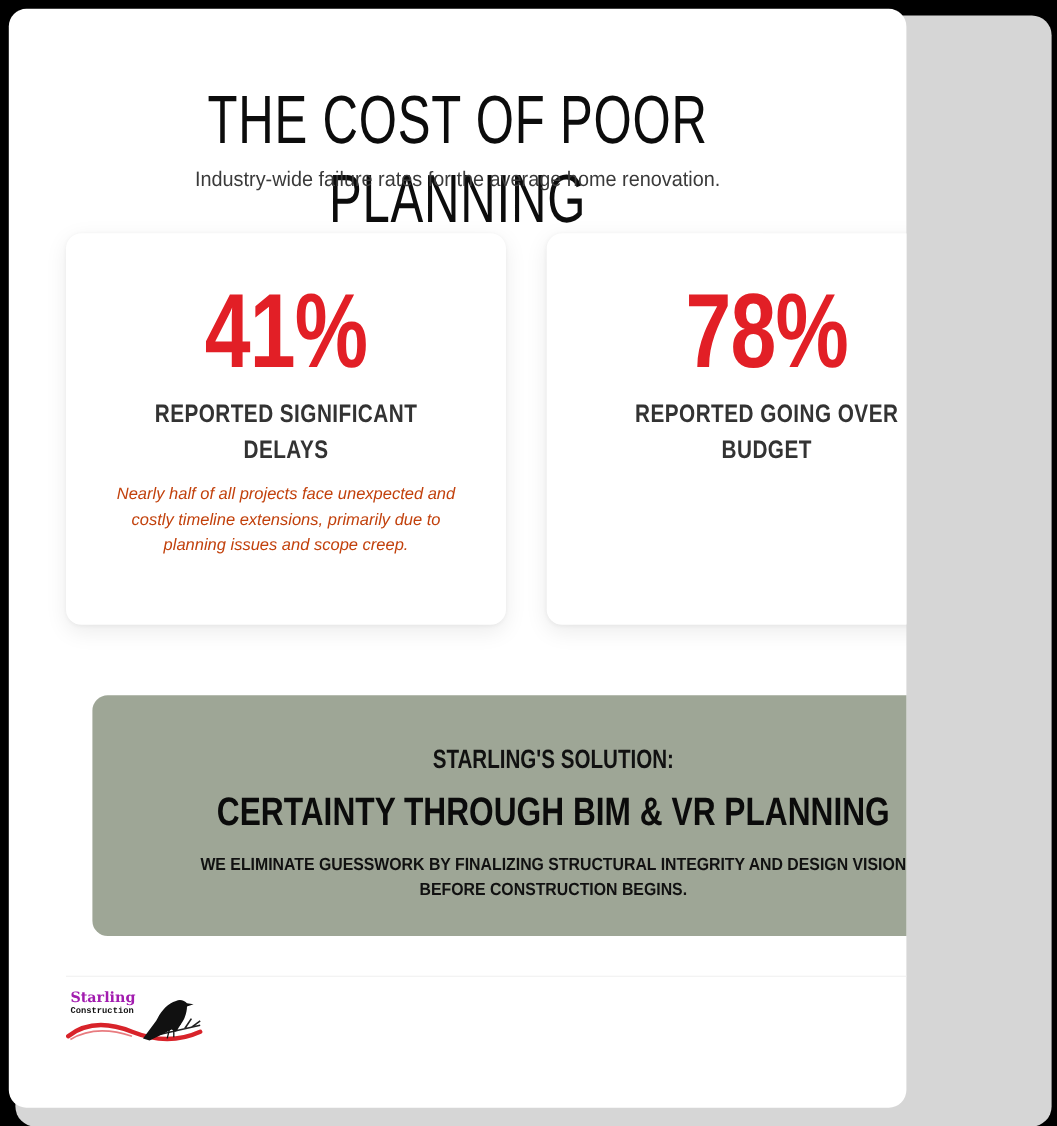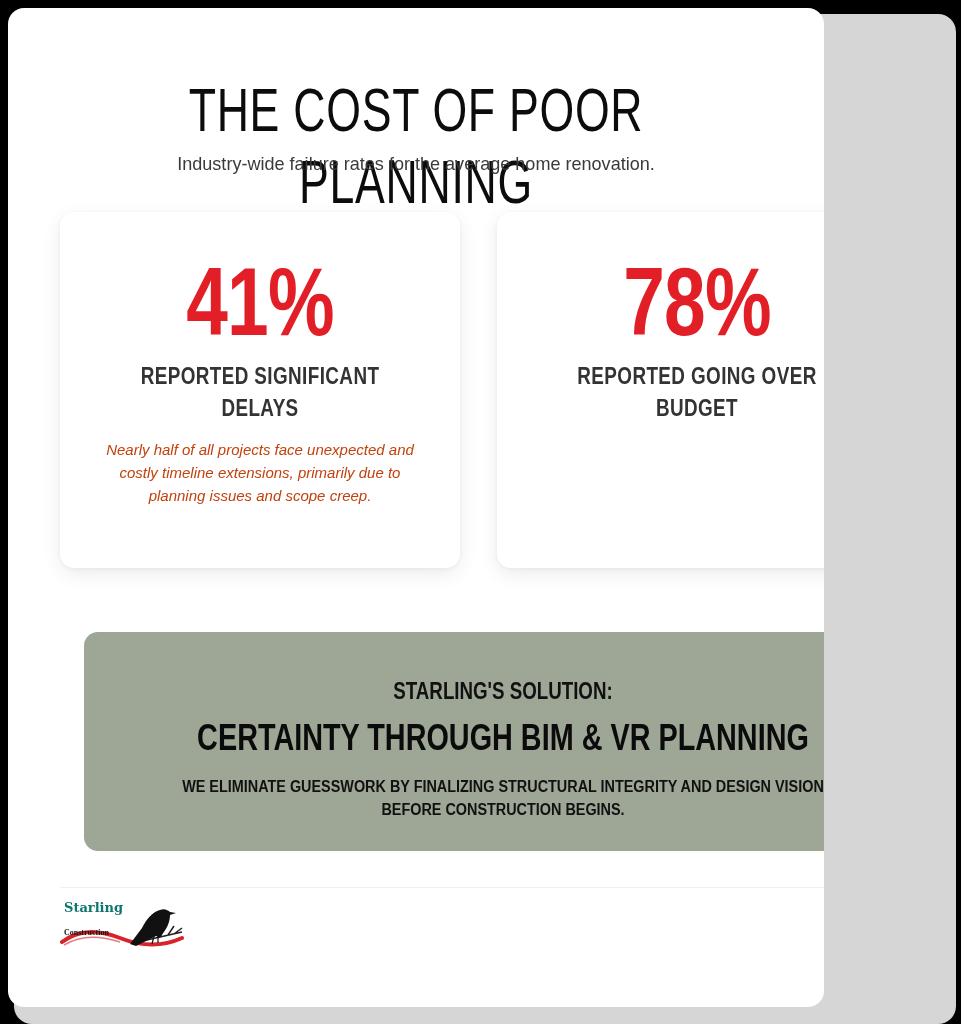--- a/index.html
+++ b/index.html
@@ -74,25 +74,25 @@
   .divider {
     position: absolute; left: 52px; top: 879px; width: 840px; height: 1px;
     background: #f0f0f0;
   }
 
   .logo {
     position: absolute; left: 52px; top: 890px; width: 130px; height: 56px;
   }
   .logo-name {
     position: absolute; left: 4px; top: 3px;
-    font-family: "DejaVu Serif", serif; font-weight: 700; font-size: 13px; line-height: 14px; color: #0f766e;
+    font-family: "DejaVu Serif", serif; font-weight: 700; font-size: 13px; line-height: 14px; color: #a21caf;
   }
   .logo-sub {
-    position: absolute; left: 4px; top: 30px;
-    font-family: Liberation Serif, serif; font-weight: 700; font-size: 8px; line-height: 10px; color: #111;
+    position: absolute; left: 4px; top: 17px;
+    font-family: Liberation Mono, monospace; font-weight: 700; font-size: 8px; line-height: 10px; color: #111;
   }
   .logo svg { position: absolute; left: 0; top: 0; }
 </style>
 </head>
 <body>
 
 <div class="shadow-layer"></div>
 
 <div class="page">
 

